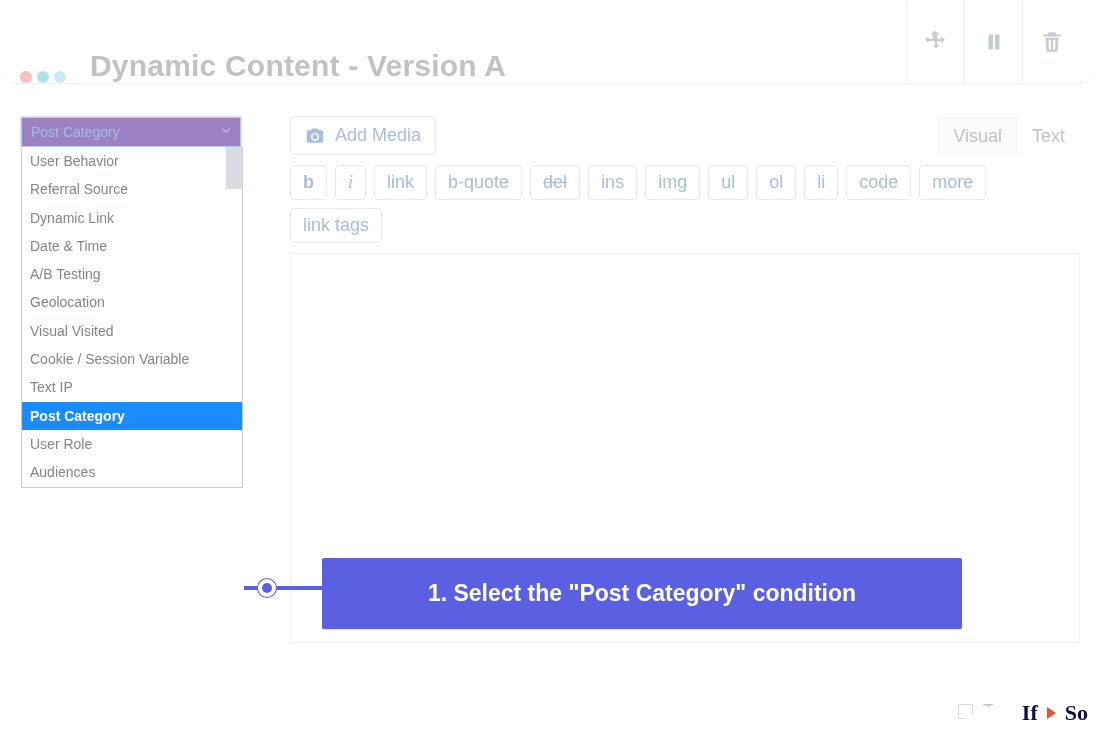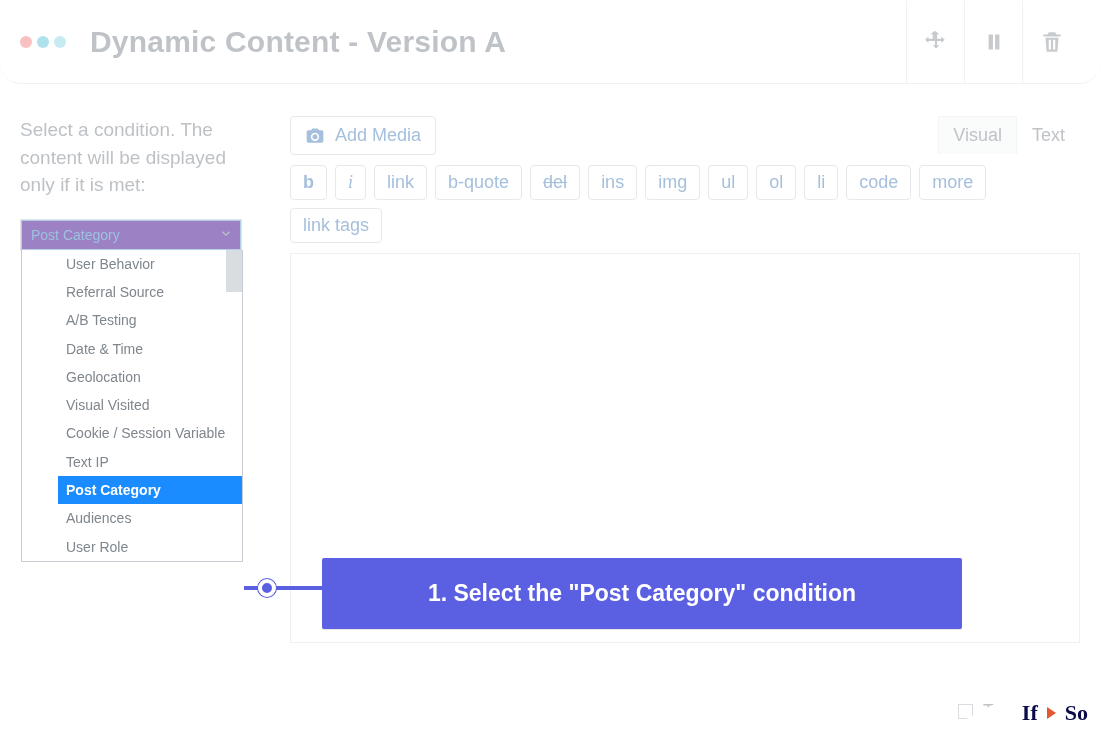--- a/index.html
+++ b/index.html
@@ -2,21 +2,21 @@
 <html><head>
 <meta charset="utf-8">
 <style>
   * { box-sizing: border-box; margin: 0; padding: 0; }
   html, body { width: 1100px; height: 738px; font-family: -apple-system, BlinkMacSystemFont, "Segoe UI", Helvetica, Arial, sans-serif; background: #fff; overflow: hidden; }
 
   .faded-overlay { position: absolute; inset: 0; background: rgba(255,255,255,0.45); pointer-events: none; z-index: 5; }
 
   
   .header {
-    display: flex; align-items: center; height: 84px; padding: 0 20px;
+    display: flex; align-items: flex-end; height: 84px; padding: 0 20px;
     border-bottom: 1px solid #e6e6e6; position: relative; border-radius: 21px;
   }
   .dots { display: flex; gap: 5px; margin-right: 24px; align-items: center; }
   .dot { width: 12px; height: 12px; border-radius: 50%; }
   .dot.red { background: #ef8f8a; }
   .dot.blue1 { background: #6cc9e0; }
   .dot.blue2 { background: #9adbe8; }
   .page-title { font-size: 30px; font-weight: 700; color: #8a9199; letter-spacing: .2px; }
   .header-actions { margin-left: auto; display: flex; }
   .header-btn {
@@ -37,33 +37,32 @@
     color: #4b90c5; font-size: 14px; cursor: pointer;
     box-shadow: 0 0 0 1px #7aa7cc inset;
   }
   .select-box .chev { position: absolute; right: 8px; top: 50%; transform: translateY(-50%); }
   .select-box .chev svg { width: 14px; height: 14px; stroke: #8a9199; fill: none; stroke-width: 2; }
 
   .dropdown {
     position: absolute; top: 100%; left: 0; width: 222px;
     border: 1px solid #c7cdd3; border-top: none; background: #fff;
     z-index: 20;
-    padding-left: 36px;
   }
   .dropdown .scroll-track {
     position: absolute; right: 0; top: 0; width: 16px; height: 42px; background: #d9dde1;
   }
   .dd-item {
     padding: 4px 8px; font-size: 14px; color: #7f868d; cursor: pointer; line-height: 1.45;
   }
   .dd-item.selected { background: #1a8cff; color: #fff; font-weight: 700; }
 
   
   .editor-col { flex: 1; position: relative; }
-  .editor-top-row { display: flex; align-items: flex-start; margin-bottom: 10px; }
+  .editor-top-row { display: flex; align-items: center; margin-bottom: 10px; }
   .add-media-btn {
     display: inline-flex; align-items: center; gap: 10px;
     border: 1px solid #cfd6dc; border-radius: 4px; padding: 8px 14px;
     color: #5b8abf; font-size: 18px; background: #fff; cursor: pointer;
   }
   .add-media-btn svg { width: 20px; height: 20px; fill: #5b8abf; }
   .tabs { margin-left: auto; display: flex; }
   .tab { padding: 8px 14px; font-size: 18px; color: #8a9199; border: 1px solid #e9ebee; border-bottom: none; border-radius: 2px 2px 0 0; background: #f6f7f8; cursor: pointer; }
   .tab.text { background: transparent; border-color: transparent; }
 
@@ -147,43 +146,43 @@
       <svg viewBox="0 0 24 24">
           <path d="M9 3h6l1 2h4v2H4V5h4l1-2zM6 8h12l-1 13H7L6 8zm3 2v9h2v-9H9zm4 0v9h2v-9h-2z"></path>
         </svg>
     </div>
   </div>
 </div>
 
 <div class="body-area">
 
   <div class="left-col">
-    <p class="condition-help">Select a condition. The content will be displayed only if it is met:</p>
 
     <div class="select-box">
       <span>Post Category</span>
       <span class="chev">
         <svg viewBox="0 0 24 24">
             <polyline points="6 9 12 15 18 9"></polyline>
           </svg>
       </span>
 
       <div class="dropdown" id="dropdown">
         <div class="scroll-track"></div>
       <div class="dd-item">User Behavior</div>
           <div class="dd-item">Referral Source</div>
+          <div class="dd-item">Dynamic Link</div>
+          <div class="dd-item">Date &amp; Time</div>
           <div class="dd-item">A/B Testing</div>
-          <div class="dd-item">Date &amp; Time</div>
           <div class="dd-item">Geolocation</div>
           <div class="dd-item">Visual Visited</div>
           <div class="dd-item">Cookie / Session Variable</div>
           <div class="dd-item">Text IP</div>
           <div class="dd-item selected">Post Category</div>
+          <div class="dd-item">User Role</div>
           <div class="dd-item">Audiences</div>
-          <div class="dd-item">User Role</div>
         </div>
     </div>
   </div>
 
   <div class="editor-col">
     <div class="editor-top-row">
       <button class="add-media-btn">
         <svg viewBox="0 0 24 24">
             <path d="M20 5h-3l-2-2H9L7 5H4a2 2 0 0 0-2 2v11a2 2 0 0 0 2 2h16a2 2 0 0 0 2-2V7a2 2 0 0 0-2-2zm-8 13a5 5 0 1 1 0-10 5 5 0 0 1 0 10zm0-8a3 3 0 1 0 0 6 3 3 0 0 0 0-6z"></path>
           </svg>

